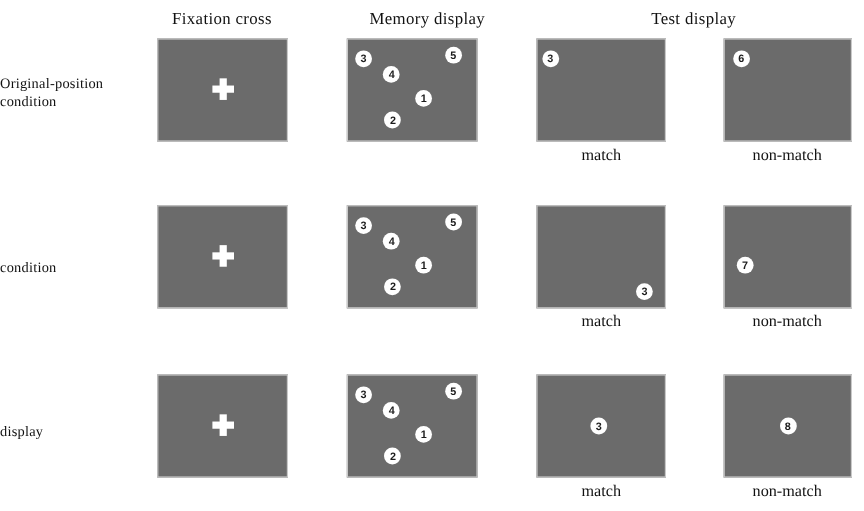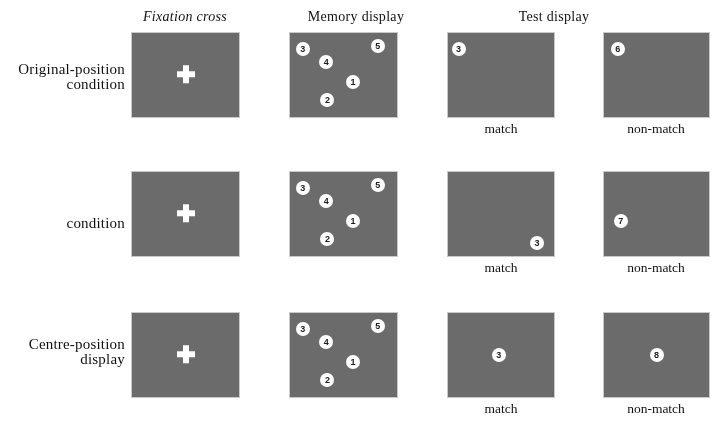--- a/index.html
+++ b/index.html
@@ -1,44 +1,44 @@
 <!DOCTYPE html>
 <html style="--screen-bg: #6b6b6b; --screen-border: #c9c9c9; --circle-bg: #ffffff; --digit-color: #1c1c1c; --cross-color: #ffffff; --text-color: #111111;"><head>
 <meta charset="utf-8">
 <style>
   html,body{margin:0;padding:0;background:#ffffff;}
   .fig{position:relative;width:720px;height:426px;background:#ffffff;
        font-family:"Liberation Serif", serif;color:#111111;overflow:hidden;}
   .hdr{position:absolute;top:9px;transform:translateX(-50%);
        font-size:14px;white-space:nowrap;letter-spacing:0.3px;}
-  .cond{position:absolute;left:0;width:125px;text-align:right;
-        font-size:15px;line-height:15px;letter-spacing:0.2px;}
+  .cond{position:absolute;left:0;width:125px;text-align:left;
+        font-size:12px;line-height:15px;letter-spacing:0.2px;}
   .screen{position:absolute;box-sizing:border-box;
           background:var(--screen-bg,#6b6b6b);
           border:1px solid var(--screen-border,#c9c9c9);}
   .sub{position:absolute;transform:translateX(-50%);font-size:13.5px;white-space:nowrap;}
   .cross{position:absolute;left:50%;top:50%;width:18px;height:18px;
          transform:translate(-50%,-54%);}
   .cross .h{position:absolute;left:0;top:6px;width:18px;height:6px;
             background:var(--cross-color,#ffffff);}
   .cross .v{position:absolute;left:6px;top:0;width:6px;height:18px;
             background:var(--cross-color,#ffffff);}
   .digit-circle{position:absolute;width:14px;height:14px;border-radius:50%;
             background:var(--circle-bg,#ffffff);color:var(--digit-color,#1c1c1c);
             font-family:"Liberation Sans", sans-serif;font-size:9px;font-weight:700;
             line-height:14px;text-align:center;}
 </style>
 </head>
 <body>
 
 <div class="fig">
 
-  <div class="hdr" style="left:185px;font-style:italic;">Fixation cross</div>
+  <div class="hdr" style="left:185px;">Fixation cross</div>
   <div class="hdr" style="left:356px;">Memory display</div>
-  <div class="hdr" style="left:554px;">Test display</div>
+  <div class="hdr" style="left:578px;">Test display</div>
 
   <div class="cond" style="top:62px;">
     <span>Original-position</span><br>
     <span>condition</span>
   </div>
   <div class="screen" style="left:131px;top:32px;width:109px;height:86px;">
     <div class="cross">
       <i class="h"></i>
       <i class="v"></i>
     </div>
@@ -79,21 +79,21 @@
   <div class="screen" style="left:447px;top:171px;width:108px;height:86px;">
       <span class="digit-circle" style="left: calc(84% - 7px); top: calc(85% - 7px);">3</span>
     </div>
   <div class="screen" style="left:603px;top:171px;width:107px;height:86px;">
       <span class="digit-circle" style="left: calc(16% - 7px); top: calc(58% - 7px);">7</span>
     </div>
   <div class="sub" style="left:501px;top:260px;">match</div>
   <div class="sub" style="left:656px;top:260px;">non-match</div>
 
   <div class="cond" style="top:337px;">
-    <span>Centre-position</span><br>
+    <br>
     <span>display</span>
   </div>
   <div class="screen" style="left:131px;top:312px;width:109px;height:86px;">
     <div class="cross">
       <i class="h"></i>
       <i class="v"></i>
     </div>
   </div>
   <div class="screen" style="left:289px;top:312px;width:109px;height:86px;">
       <span class="digit-circle" style="left: calc(12% - 7px); top: calc(19% - 7px);">3</span>

